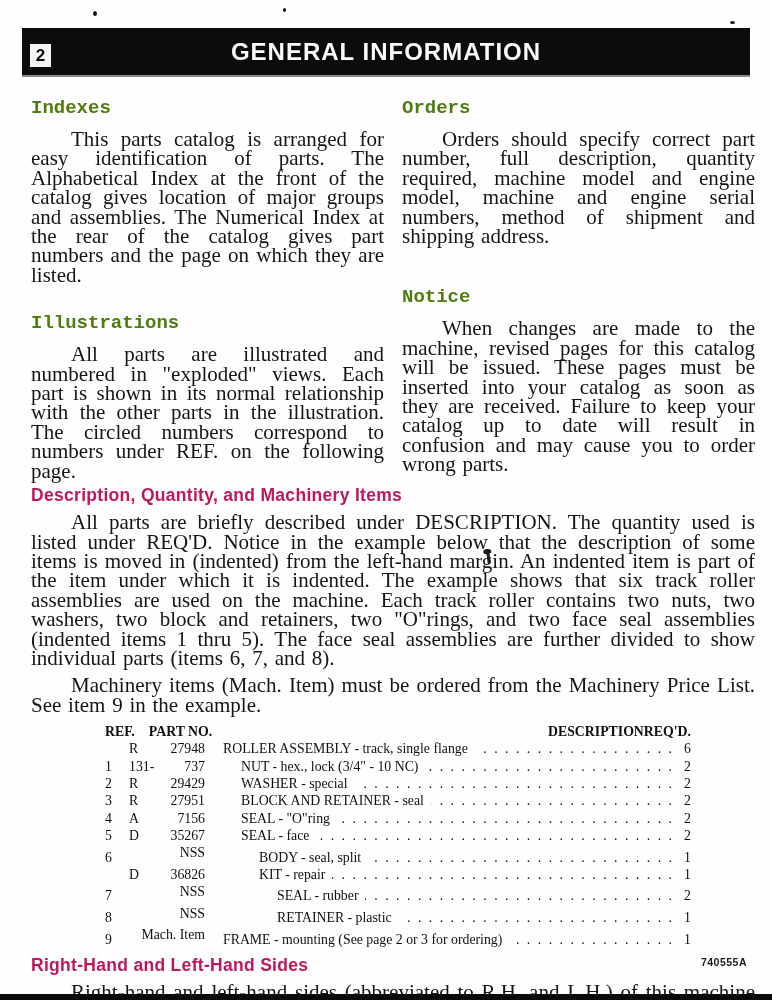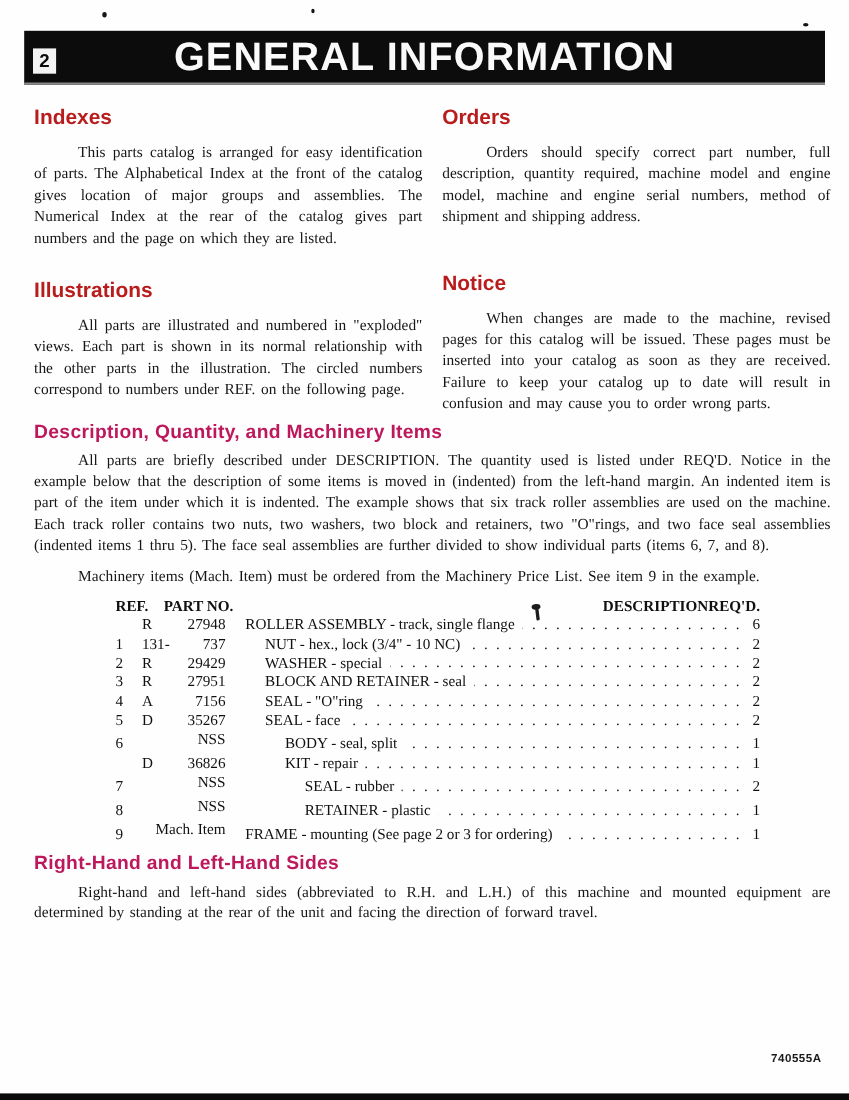--- a/index.html
+++ b/index.html
@@ -12,21 +12,21 @@
   }
 
   
   .titlebar {
     position:absolute; left:22px; top:28px; width:728px; height:47px;
     background:#0c0c0c; border-bottom:2px solid #8a8a8a;
   }
   .titlebar h1 {
     margin:0; text-align:center; line-height:47px;
     font-family:"Liberation Sans", sans-serif; font-weight:bold;
-    font-size:36px; letter-spacing:1px; color:#fafafa;
+    font-size:24px; letter-spacing:1px; color:#fafafa;
   }
   .pagenum-box {
     position:absolute; left:8px; bottom:8px; width:21px; height:23px;
     background:#f4f4f4; display:flex; align-items:center; justify-content:center;
     font-family:"Liberation Sans", sans-serif; font-weight:bold; font-size:17px; color:#0c0c0c;
   }
 
   
   .speck { position:absolute; background:#151515; border-radius:50%; }
   .speck.s1 { left:93px;  top:11px; width:4px; height:5px; }
@@ -41,28 +41,28 @@
     background:#1c1c1c; border-radius:50% 50% 40% 40%;
   }
   .bottom-bar { position:absolute; left:0; bottom:0; width:772px; height:6px; background:#0a0a0a; }
 
   
   .content { position:absolute; top:98px; left:31px; width:724px; }
 
   .cols { display:grid; grid-template-columns:1fr 1fr; column-gap:18px; }
 
   h2 {
-    margin:0 0 12px 0; font-family:Liberation Sans, sans-serif;
-    font-weight:bold; font-size:19px; line-height:20px; color:#b91c1c;
+    margin:0 0 12px 0; font-family:Liberation Mono, monospace;
+    font-weight:bold; font-size:19px; line-height:20px; color:#4d7c0f;
   }
   .col-left  h2.second { margin-top:28px; }
   .col-right h2.second { margin-top:41px; }
 
   p.body {
-    margin:0; font-size:14px; line-height:19.4px;
+    margin:0; font-size:21px; line-height:19.4px;
     text-align:justify; word-spacing:1.5px;
   }
   p.indented { text-indent:40px; }
 
   .center-head {
     text-align:left; font-family:"Liberation Sans", sans-serif;
     font-weight:bold; font-size:17.5px; line-height:19px; letter-spacing:0.3px;
     margin:5px 0 8px 0; color:#be185d;
   }
   .center-head.second { margin-top:8px; }

